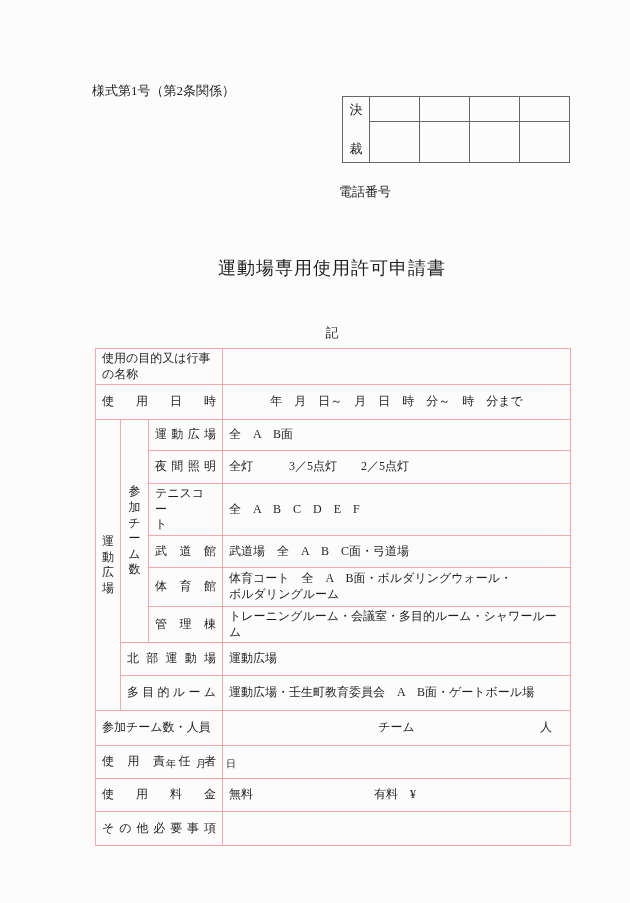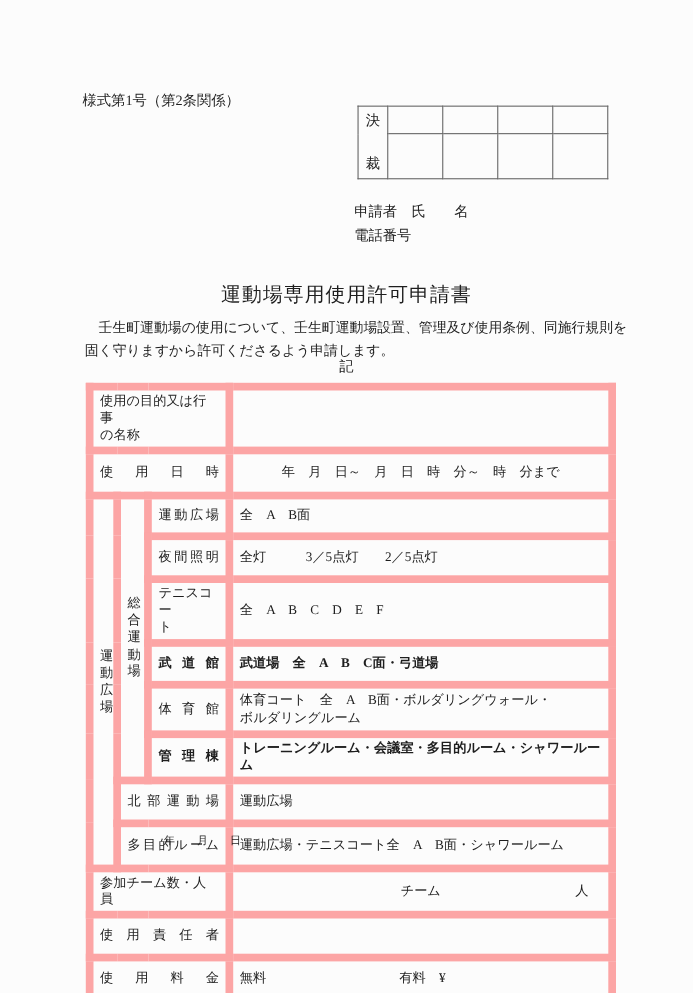--- a/index.html
+++ b/index.html
@@ -5,21 +5,21 @@
   html,body{margin:0;padding:0;background:#e8e8e8;}
   .page{
     position:relative;
     width:630px;height:903px;
     margin:0 auto;
     background:#fcfcfc;
     font-family:"Liberation Serif","DejaVu Serif",serif;
     color:#1e1e1e;
     overflow:hidden;
   }
-  .abs{position:absolute;}
+  .abs{position:absolute;margin-left:17px;}
   .pre{white-space:pre-line;}
 
   .form-number{left:75px;top:82px;font-size:13px;}
   .addressee{left:103px;top:127px;font-size:14px;}
 
   
   table.approval{
     left:325px;top:96px;
     border-collapse:collapse;
     table-layout:fixed;
@@ -45,37 +45,37 @@
 
   
   table.main{
     left:78px;top:348px;
     border-collapse:collapse;
     table-layout:fixed;
     width:475px;
     font-size:12px;
   }
   table.main td{
-    border:7px solid #fca5a5;
+    border:1px solid #fca5a5;
     padding:2px 6px;
     vertical-align:middle;
     line-height:1.3;
     overflow:hidden;
   }
   td.lab{text-align:left;}
   td.jl{text-align:justify;text-align-last:justify;}
   td.val{padding-left:7px;text-align:left;}
   td.center{text-align:center;}
   td.vcell{
     padding:0;text-align:center;word-break:break-all;
     vertical-align:middle;
   }
   td.vc1{line-height:48px;}
   td.vc2{line-height:34px;}
-  tr.h26 td{height:26px;} tr.h27 td{height:27px;font-weight:bold;} tr.h28 td{height:28px;}
+  tr.h26 td{height:26px;} tr.h27 td{height:27px;} tr.h28 td{height:28px;}
   tr.h29 td{height:29px;} tr.h30 td{height:30px;} tr.h34 td{height:34px;}
   td.part-cell{position:relative;text-align:center;}
   .person-unit{position:absolute;right:18px;top:50%;transform:translateY(-50%);}
   .fee-paid{margin-left:118px;}
 
   .date-line{left:149px;top:757px;font-size:10px;}
 </style>
 </head>
 <body>
 
@@ -101,28 +101,25 @@
         <td class="ap-stamp"></td>
         <td class="ap-stamp"></td>
         <td class="ap-stamp"></td>
         <td class="ap-stamp"></td>
       </tr>
     </tbody>
   </table>
 
 
   <div class="abs applicant">
-    <div>申請者　氏　　名</div>
     <div>電話番号</div>
   </div>
 
   <div class="abs doc-title">運動場専用使用許可申請書</div>
 
-  <div class="abs paragraph pre">　壬生町運動場の使用について、壬生町運動場設置、管理及び使用条例、同施行規則を
-固く守りますから許可くださるよう申請します。</div>
 
   <div class="abs ki">記</div>
 
   <table class="abs main">
     <colgroup>
       <col style="width:25px">
         <col style="width:28px">
         <col style="width:74px">
         <col style="width:348px">
     </colgroup>
@@ -131,21 +128,21 @@
         <td class="lab pre" colspan="3">使用の目的又は行事
 の名称</td>
         <td class="val"></td>
       </tr>
       <tr class="h30">
         <td class="lab jl" colspan="3">使用日時</td>
         <td class="val center">年　月　日～　月　日　時　分～　時　分まで</td>
       </tr>
       <tr class="h26">
         <td class="vcell vc1" rowspan="8">運動広場</td>
-        <td class="vcell vc2" rowspan="6">総合運動場</td>
+        <td class="vcell vc2" rowspan="6">参加チーム数</td>
         <td class="lab jl">運動広場</td>
         <td class="val">全　A　B面</td>
       </tr>
       <tr class="h28">
         <td class="lab jl">夜間照明</td>
         <td class="val">全灯　　　3／5点灯　　2／5点灯</td>
       </tr>
       <tr class="h30">
         <td class="lab pre">テニスコー
 ト</td>
@@ -163,21 +160,21 @@
       <tr class="h27">
         <td class="lab jl">管理棟</td>
         <td class="val">トレーニングルーム・会議室・多目的ルーム・シャワールーム</td>
       </tr>
       <tr class="h28">
         <td class="lab jl" colspan="2">北部運動場</td>
         <td class="val">運動広場</td>
       </tr>
       <tr class="h30">
         <td class="lab jl" colspan="2">多目的ルーム</td>
-        <td class="val">運動広場・テニスコート全　A　B面・シャワールーム</td>
+        <td class="val">運動広場・壬生町教育委員会　A　B面・ゲートボール場</td>
       </tr>
       <tr class="h30">
         <td class="lab" colspan="3">参加チーム数・人員</td>
         <td class="part-cell">
           <span>チーム</span>
           <span class="person-unit">人</span>
         </td>
       </tr>
       <tr class="h28">
         <td class="lab jl" colspan="3">使用責任者</td>

